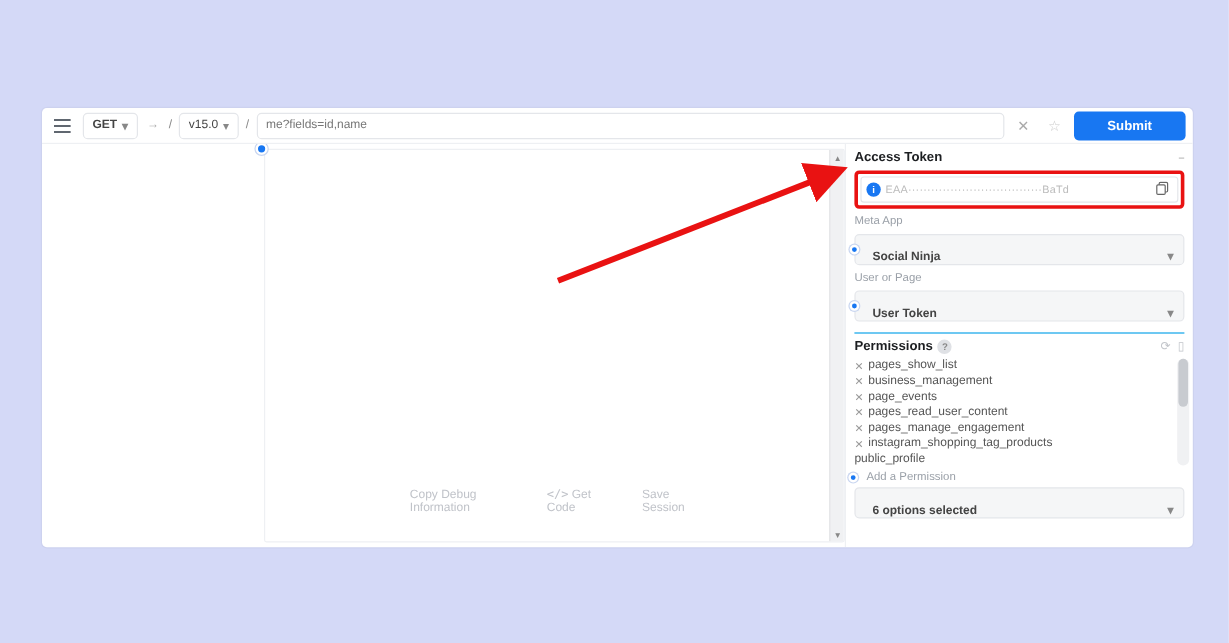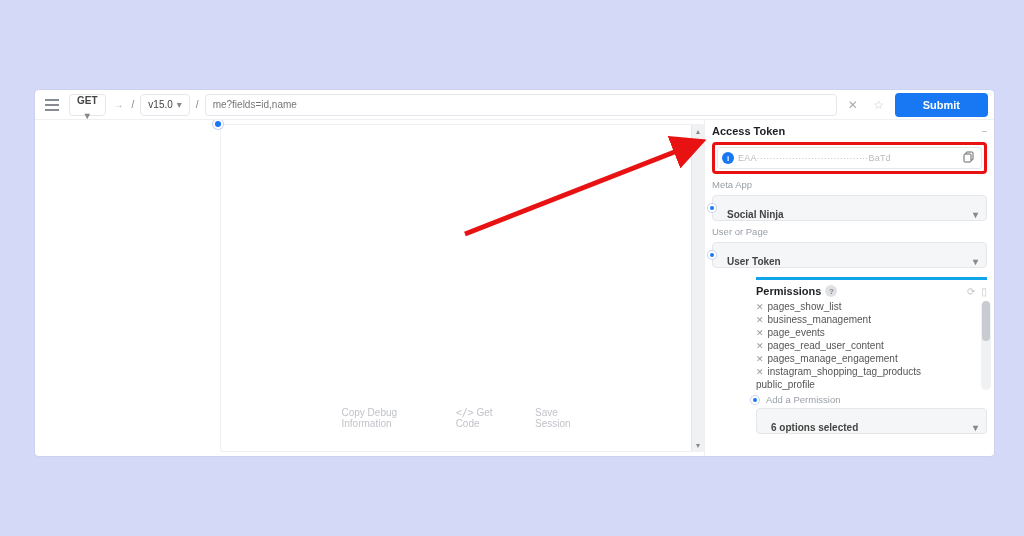--- a/index.html
+++ b/index.html
@@ -44,21 +44,21 @@
     border: 1px solid #e4e6ea;
     border-radius: 4px;
     background: #fff;
     display: flex;
     align-items: center;
     padding: 0 7px;
     font-size: 10px;
     color: #444;
     gap: 4px;
   }
-  .method-sel { font-weight: 600; flex-direction: column; }
+  .method-sel { font-weight: 600; }
   .arrow-sep { color: #aaa; font-size: 10px; padding: 0 2px; }
   .slash { color: #888; font-size: 10px; }
   .path-input { flex: 1; min-width: 80px; color: #777; }
   .clear-x {
     width: 20px; text-align: center; color: #aaa; cursor: pointer;
     font-size: 12px;
   }
   .star {
     width: 20px; color: #ccc; font-size: 12px; text-align: center;
   }
@@ -212,25 +212,24 @@
   .select-row .blue-dot {
     position: absolute;
     left: -5px; top: 50%; transform: translateY(-50%);
     width: 8px; height: 8px; border-radius: 50%;
     background: #1877f2;
     border: 2px solid #fff;
     box-shadow: 0 0 0 1px #c9d6f0;
   }
   .chev { color: #888; font-size: 10px; }
   .perm-block {
-    border-top: 3px solid #0ea5e9;
+    border-top: 1px solid #0ea5e9;
     margin-top: 4px;
     padding-top: 5px;
     position: relative;
-    margin-left: 44px;
   }
   .perm-head {
     display: flex; align-items: center; justify-content: space-between;
   }
   .perm-head .ttl { font-size: 11px; font-weight: 700; color: #1c1e21; display: flex; align-items: center; gap: 4px;}
   .perm-head .help { width:12px;height:12px;border-radius:50%;background:#dfe1e5;color:#888;font-size:8px;display:flex;align-items:center;justify-content:center;}
   .perm-head .acts { color: #c3c6cb; font-size: 10px; display:flex; gap:6px;}
   .perm-list {
     margin: 4px 0;
     display: flex;

